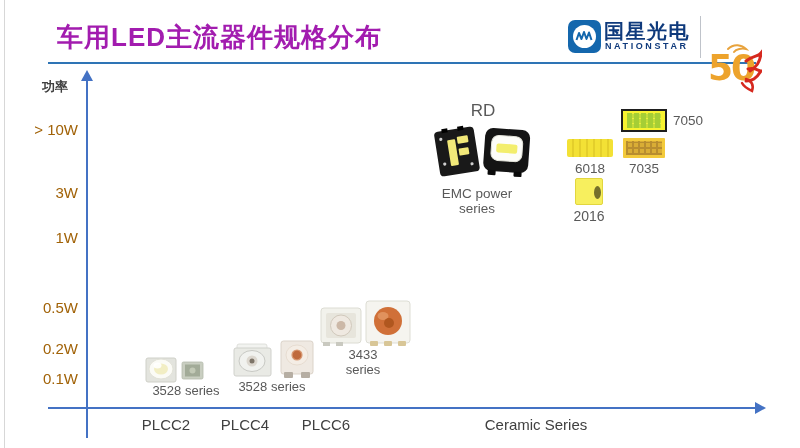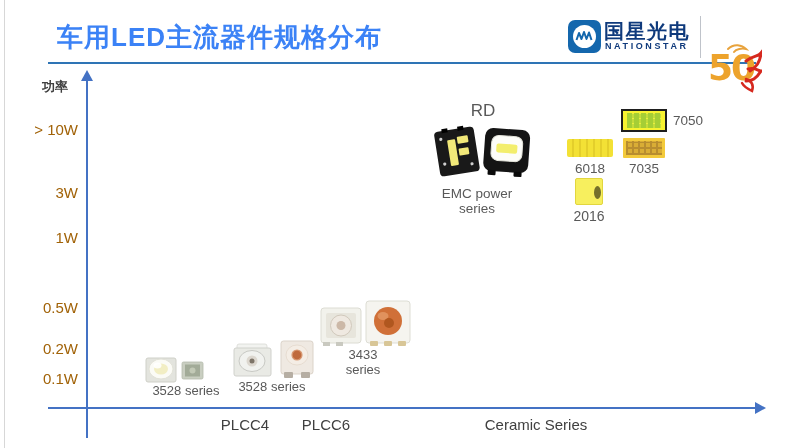--- a/index.html
+++ b/index.html
@@ -6,21 +6,21 @@
   body { font-family: "Liberation Sans", "DejaVu Sans", sans-serif; background: #fff; }
   .slide {
     position: relative; width: 800px; height: 448px; background: #ffffff;
     overflow: hidden;
   }
   .left-edge { position: absolute; left: 4px; top: 0; width: 1px; height: 448px; background: #d7d7d7; }
 
   
   .title {
     position: absolute; left: 57px; top: 20px; font-size: 26px; font-weight: bold;
-    color: #3b82f6; letter-spacing: 1px;
+    color: #a21caf; letter-spacing: 1px;
   }
   .header-line { position: absolute; left: 48px; top: 62px; width: 708px; height: 2px; background: #2e74b5; }
 
   
   .logo-box { position: absolute; left: 568px; top: 20px; width: 33px; height: 33px; background: #1467ad; border-radius: 7px; }
   .logo-box svg { position: absolute; left: 4px; top: 4px; }
   .logo-cn { position: absolute; left: 604px; top: 18px; font-size: 20px; font-weight: bold; color: #0f3a7c; letter-spacing: 1.5px; }
   .logo-en { position: absolute; left: 605px; top: 41px; font-size: 9px; font-weight: bold; color: #0f3a7c; letter-spacing: 2.6px; }
   .logo-divider { position: absolute; left: 700px; top: 16px; width: 1px; height: 42px; background: #bfc3ca; }
   .emblem { position: absolute; left: 706px; top: 8px; width: 56px; height: 56px; margin-top: 33px; }
@@ -102,20 +102,21 @@
   <div class="x-arrow"></div>
   <div class="y-axis-title">功率</div>
 
   <div class="ytick" style="top:120px">&gt; 10W</div>
   <div class="ytick" style="top:183px">3W</div>
   <div class="ytick" style="top:228px">1W</div>
   <div class="ytick" style="top:298px">0.5W</div>
   <div class="ytick" style="top:339px">0.2W</div>
   <div class="ytick" style="top:369px">0.1W</div>
 
+  <div class="xlabel" style="left:126px;width:80px">PLCC2</div>
   <div class="xlabel" style="left:205px;width:80px">PLCC4</div>
   <div class="xlabel" style="left:286px;width:80px">PLCC6</div>
   <div class="xlabel" style="left:476px;width:120px">Ceramic Series</div>
 
   <svg class="led-svg" style="left:145px;top:352px" width="60" height="32" viewBox="0 0 60 32">
     <rect x="1" y="6" width="30" height="24" rx="2" fill="#e3e4de" stroke="#cfd0c8" stroke-width="1"></rect>
     <ellipse cx="16" cy="17" rx="12" ry="10" fill="#fbfbf6" stroke="#e2e2d8" stroke-width="1"></ellipse>
     <ellipse cx="16" cy="17" rx="7" ry="5.5" fill="#f2eec4"></ellipse>
     <ellipse cx="12.5" cy="13.5" rx="4" ry="3" fill="#ffffff" opacity="0.9"></ellipse>
     <rect x="37" y="10" width="21" height="17" rx="1.5" fill="#c9cec1" stroke="#b4baab" stroke-width="0.8"></rect>

